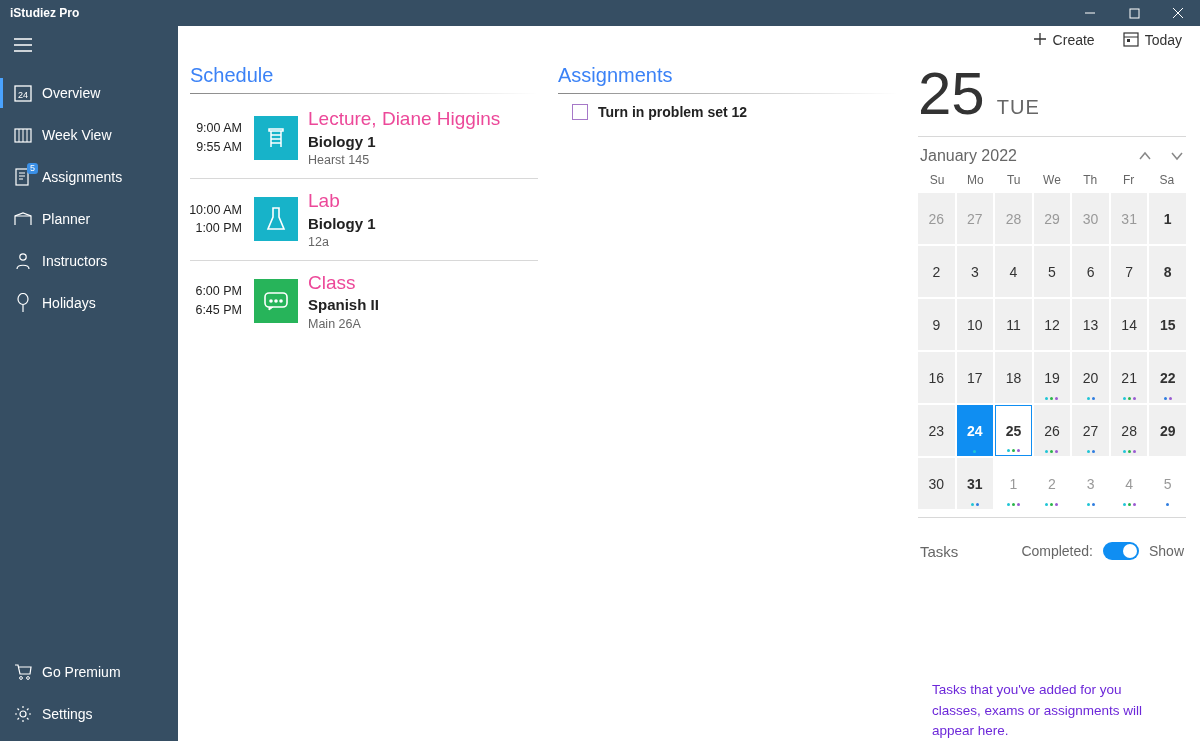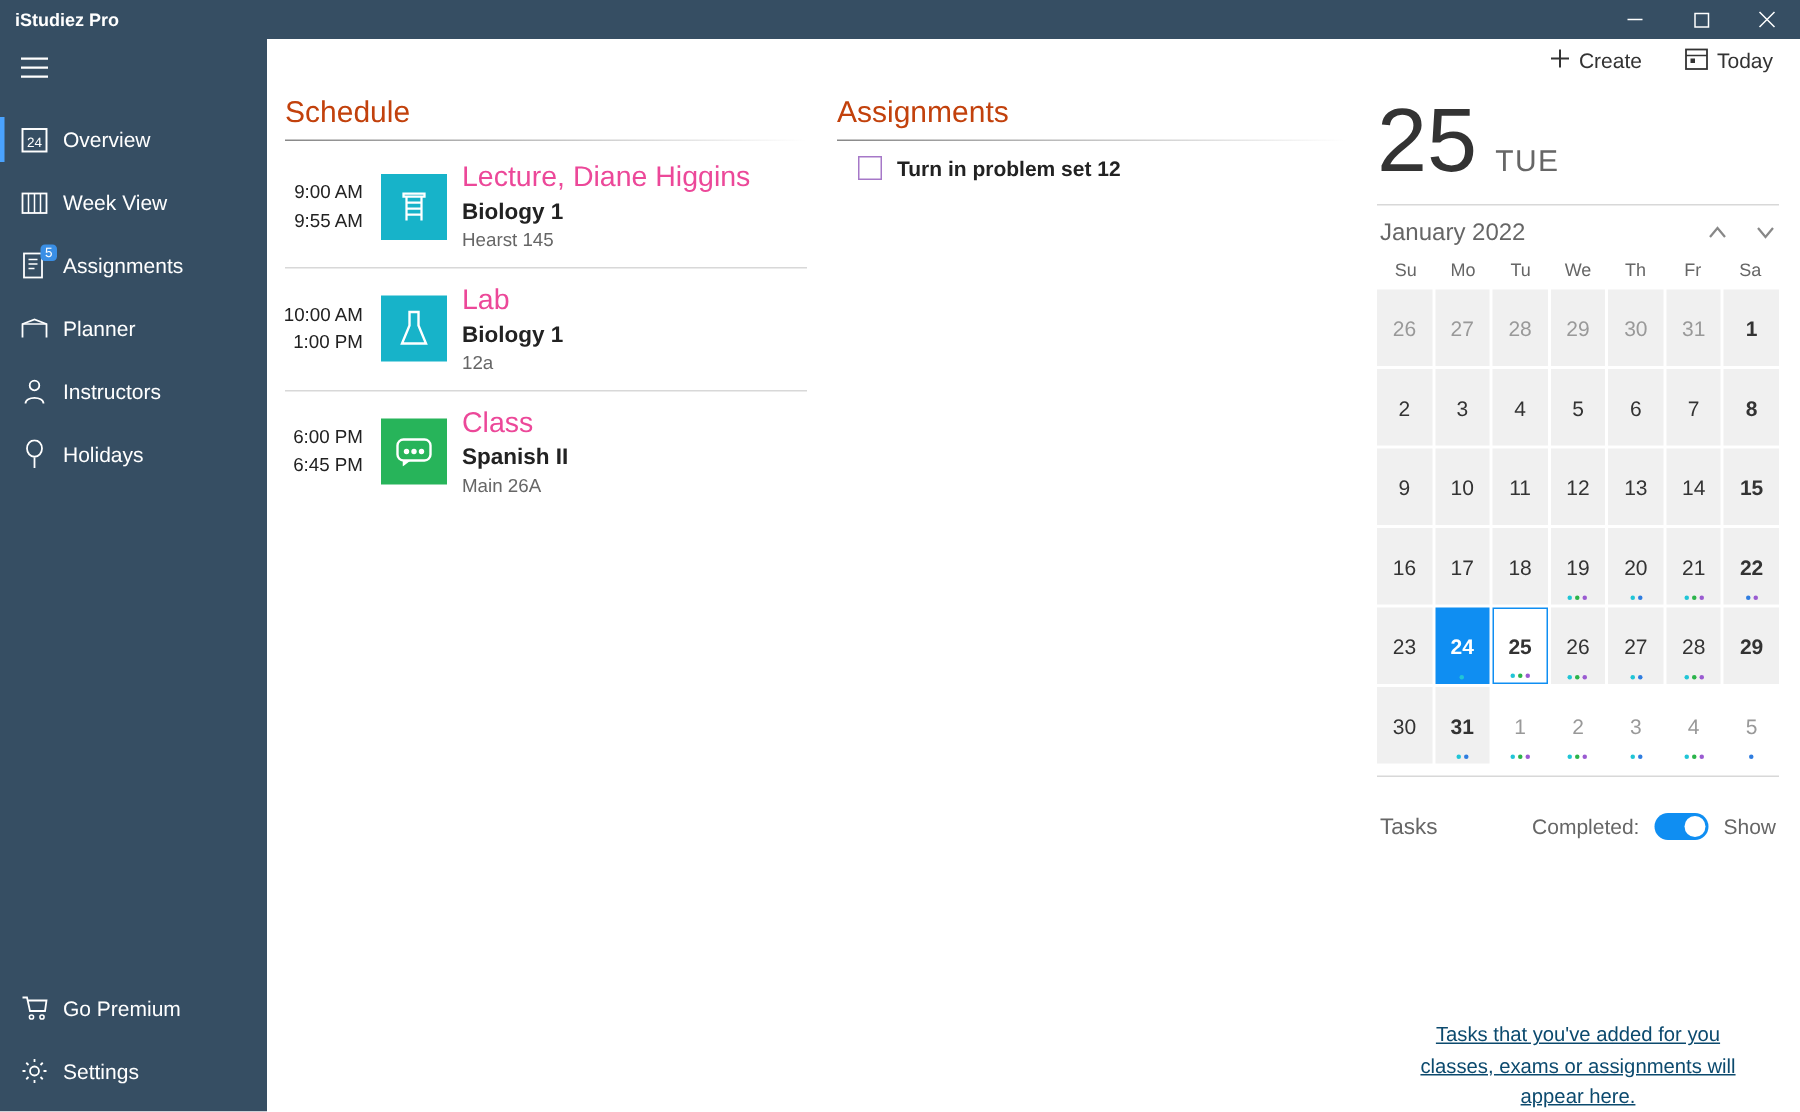--- a/index.html
+++ b/index.html
@@ -32,21 +32,21 @@
   .tool { display:flex; align-items:center; gap:6px; font-size:14px; color:#333; cursor:default;}
   .tool svg { stroke:#333; }
 
   .content { flex:1; display:flex; }
 
   .col { padding: 0 0 0 0; }
   .col-schedule { width: 370px; padding-left: 6px;}
   .col-assign { width: 360px; border-left:0; }
   .col-cal { flex:1; padding: 10px 14px 0 10px; }
 
-  .col-head { font-size: 20px; padding: 10px 0 6px 6px; font-weight: 400; color:#c2410c;}
+  .col-head { font-size: 20px; padding: 10px 0 6px 6px; font-weight: 400; color:#3b82f6;}
   .col-assign .col-head { padding-left: 10px;}
   .hr-grad { height:1px; background: linear-gradient(to right, #888, rgba(0,0,0,0)); margin: 0 10px 8px 6px;}
 
   
   .sched-item { display:flex; align-items:center; padding: 4px 0; }
   .sched-times { width: 60px; text-align:right; font-size: 12.5px; color:#222; line-height:1.5; padding-right: 2px;}
   .sched-icon { width: 44px; height: 44px; margin: 0 10px 0 10px; display:flex; align-items:center; justify-content:center;}
   .sched-icon svg { fill:#fff; }
   .sched-text { font-size: 13px; color:#444; line-height:1.35;}
   .sched-text .line1 { font-size: 19px; color:#ec4899;}
@@ -78,21 +78,21 @@
   .day.outline { border:1.5px solid #0f8ef2; font-weight:700;}
   .dots { display:flex; gap:2px; position:absolute; bottom:3px;}
   .dot { width:3px; height:3px; border-radius:50%; }
   .dc-cyan{background:#20c5d6;} .dc-grn{background:#2bb44a;} .dc-pur{background:#9a5bd1;} .dc-blu{background:#2f7de0;}
 
   .tasks-row { display:flex; align-items:center; justify-content:space-between; padding: 14px 2px 0 2px; font-size:15px; color:#666;}
   .toggle { width:36px; height:18px; border-radius:10px; background:#0f8ef2; position:relative;}
   .toggle::after { content:""; position:absolute; right:2px; top:2px; width:14px; height:14px; background:#fff; border-radius:50%;}
   .tasks-right { display:flex; align-items:center; gap:10px; font-size:14px;}
 
-  .tasks-empty { text-align:center; font-size:13.5px; color:#0c4a6e; padding: 120px 14px 0 14px; line-height:1.5;text-decoration:underline;}
+  .tasks-empty { font-size:13.5px; color:#6d28d9; padding: 120px 14px 0 14px; line-height:1.5;}
 </style>
 </head>
 <body>
 
 <div class="titlebar">
   <div class="title">iStudiez Pro</div>
   <div class="spacer"></div>
   <div class="winbtn">
       <svg width="12" height="12" viewBox="0 0 12 12">
         <path d="M1 6 H11" stroke-width="1"></path>

